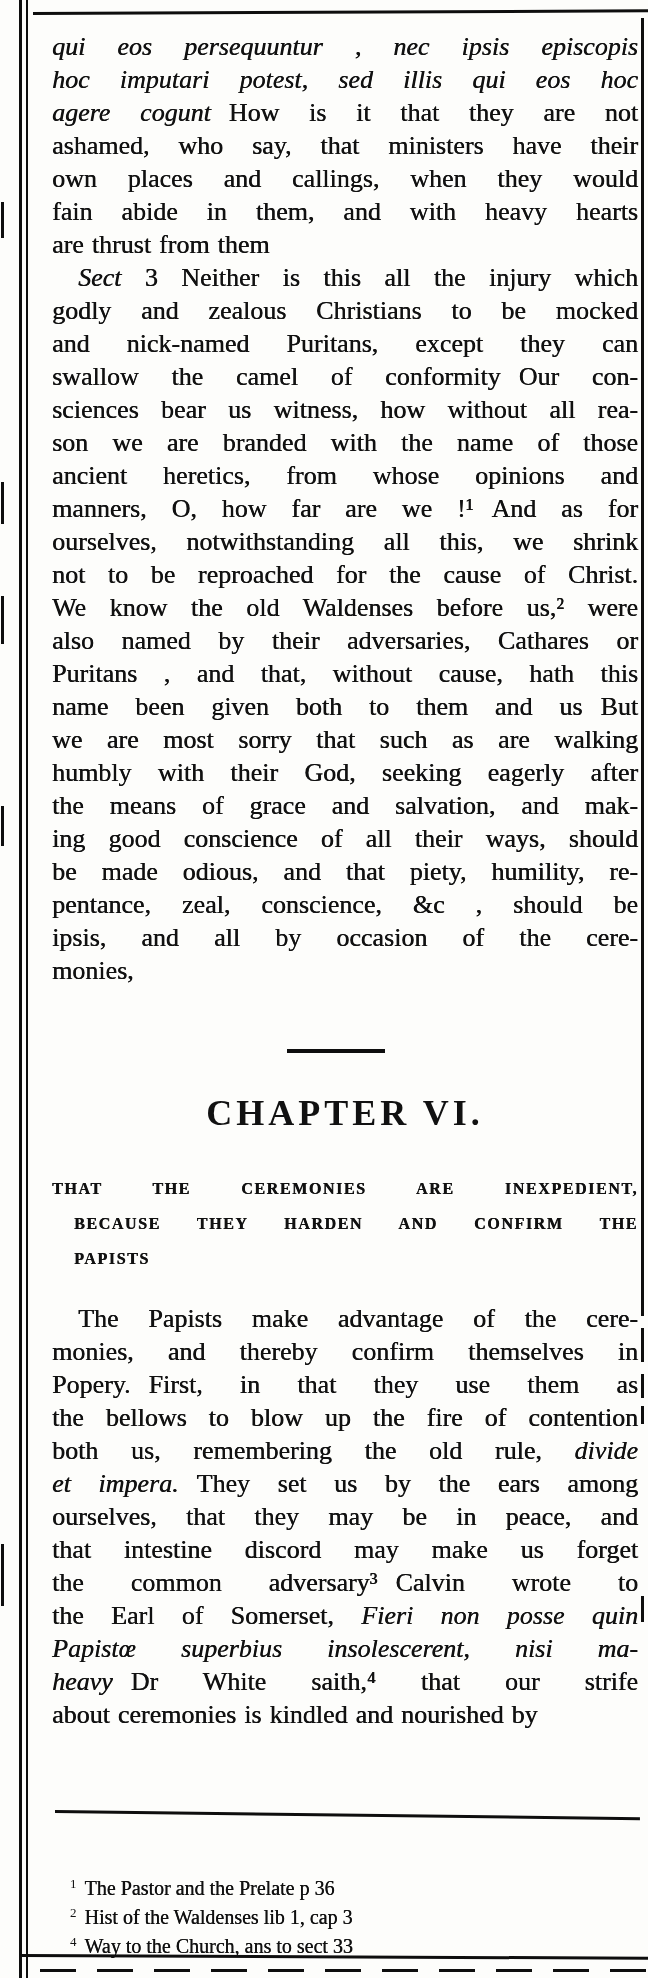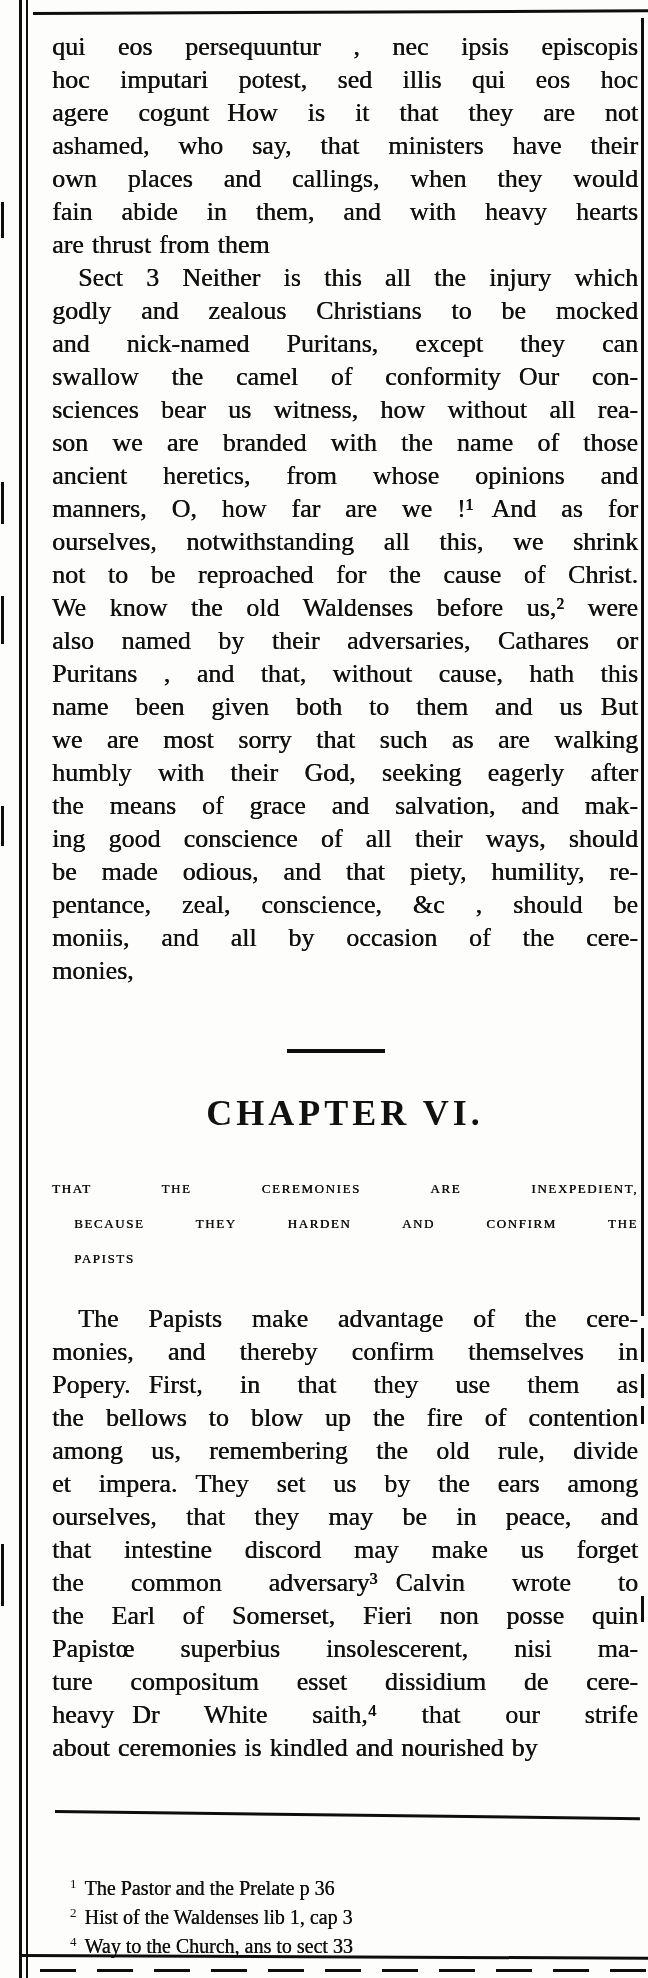--- a/index.html
+++ b/index.html
@@ -12,33 +12,33 @@
   
   .col{position:absolute;left:52px;top:30px;width:586px;}
   .bodytext .line{
     font-size:26px;line-height:33px;
     text-align:justify;text-align-last:justify;
     word-spacing:1.5px;
     text-shadow:0.4px 0 0 currentColor;
   }
   .line.end{text-align-last:left;}
   .line.ind{text-indent:26px;}
-  .it{}
+  .it{font-style:italic;}
   .gap{margin-left:18px;}
   .sup{font-size:13px;position:relative;top:-7px;margin-right:8px;text-shadow:none;}
   
   .divider{margin:62px 0 0 235px;width:98px;height:4px;background:#0e0e0e;}
   .chapter-title{
     margin-top:44px;text-align:center;
     font-size:36px;font-weight:bold;letter-spacing:4px;line-height:32px;
   }
   
   .subhead{margin-top:42px;}
   .subhead .line{
-    font-size:13px;line-height:35px;font-weight:normal;
+    font-size:16px;line-height:35px;font-weight:bold;
     letter-spacing:1.6px;word-spacing:5px;
     text-align:justify;text-align-last:justify;
   }
   .subhead .line.ind{text-indent:22px;}
   .subhead .line.end{text-align-last:left;text-indent:22px;}
   .para3{margin-top:26px;}
   
   .footnotes{position:absolute;left:70px;top:1832px;width:560px;margin-top:43px;}
   .footnotes .line{
     font-size:20px;line-height:27px;
@@ -95,47 +95,46 @@
         <div class="line"><span>We know the old Waldenses before us,² were</span></div>
         <div class="line"><span>also named by their adversaries, Cathares or</span></div>
         <div class="line"><span>Puritans , and that, without cause, hath this</span></div>
         <div class="line"><span>name been given both to them and us</span><span class="gap">But</span></div>
         <div class="line"><span>we are most sorry that such as are walking</span></div>
         <div class="line"><span>humbly with their God, seeking eagerly after</span></div>
         <div class="line"><span>the means of grace and salvation, and mak-</span></div>
         <div class="line"><span>ing good conscience of all their ways, should</span></div>
         <div class="line"><span>be made odious, and that piety, humility, re-</span></div>
         <div class="line"><span>pentance, zeal, conscience, &amp;c , should be</span></div>
-        <div class="line"><span>moniis, and all by occasion of the cere-</span></div>
+        <div class="line"><span>ipsis, and all by occasion of the cere-</span></div>
         <div class="line end"><span>monies,</span></div>
       </div>
 
     <div class="divider"></div>
 
     <div class="chapter-title">CHAPTER VI.</div>
 
     <div class="subhead">
         <div class="line"><span>THAT THE CEREMONIES ARE INEXPEDIENT,</span></div>
         <div class="line ind"><span>BECAUSE THEY HARDEN AND CONFIRM THE</span></div>
         <div class="line end ind"><span>PAPISTS</span></div>
       </div>
 
     <div class="para3">
         <div class="line ind"><span>The Papists make advantage of the cere-</span></div>
         <div class="line"><span>monies, and thereby confirm themselves in</span></div>
         <div class="line"><span>Popery.</span><span class="gap">First, in that they use them as</span></div>
         <div class="line"><span>the bellows to blow up the fire of contention</span></div>
-        <div class="line"><span>among us, remembering the old rule, </span><span class="it">divide</span></div>
+        <div class="line"><span>both us, remembering the old rule, </span><span class="it">divide</span></div>
         <div class="line"><span class="it">et impera.</span><span class="gap">They set us by the ears among</span></div>
         <div class="line"><span>ourselves, that they may be in peace, and</span></div>
         <div class="line"><span>that intestine discord may make us forget</span></div>
         <div class="line"><span>the common adversary³</span><span class="gap">Calvin wrote to</span></div>
         <div class="line"><span>the Earl of Somerset, </span><span class="it">Fieri non posse quin</span></div>
         <div class="line"><span class="it">Papistœ superbius insolescerent, nisi ma-</span></div>
-        <div class="line"><span class="it">ture compositum esset dissidium de cere-</span></div>
         <div class="line"><span class="it">heavy</span><span class="gap">Dr White saith,⁴ that our strife</span></div>
         <div class="line end"><span>about ceremonies is kindled and nourished by</span></div>
       </div>
   </div>
 
   <div class="rule tilt" style="left:55px;top:1810px;width:585px;height:3px;transform:rotate(0.7deg);"></div>
   <div class="footnotes">
       <div class="line end"><span class="sup">1</span><span>The Pastor and the Prelate p 36</span></div>
       <div class="line end"><span class="sup">2</span><span>Hist of the Waldenses lib 1, cap 3</span></div>
       <div class="line end"><span class="sup">4</span><span>Way to the Church, ans to sect 33</span></div>

